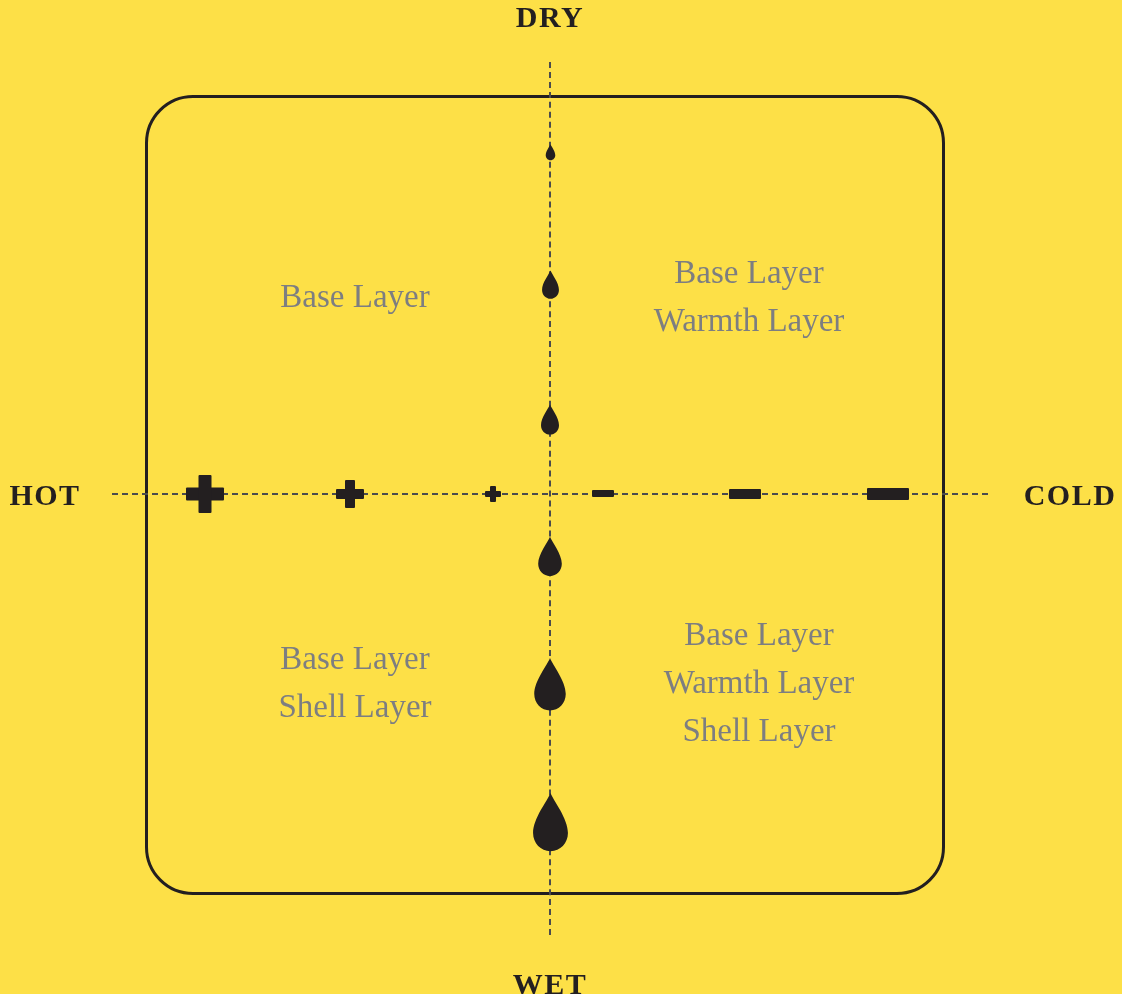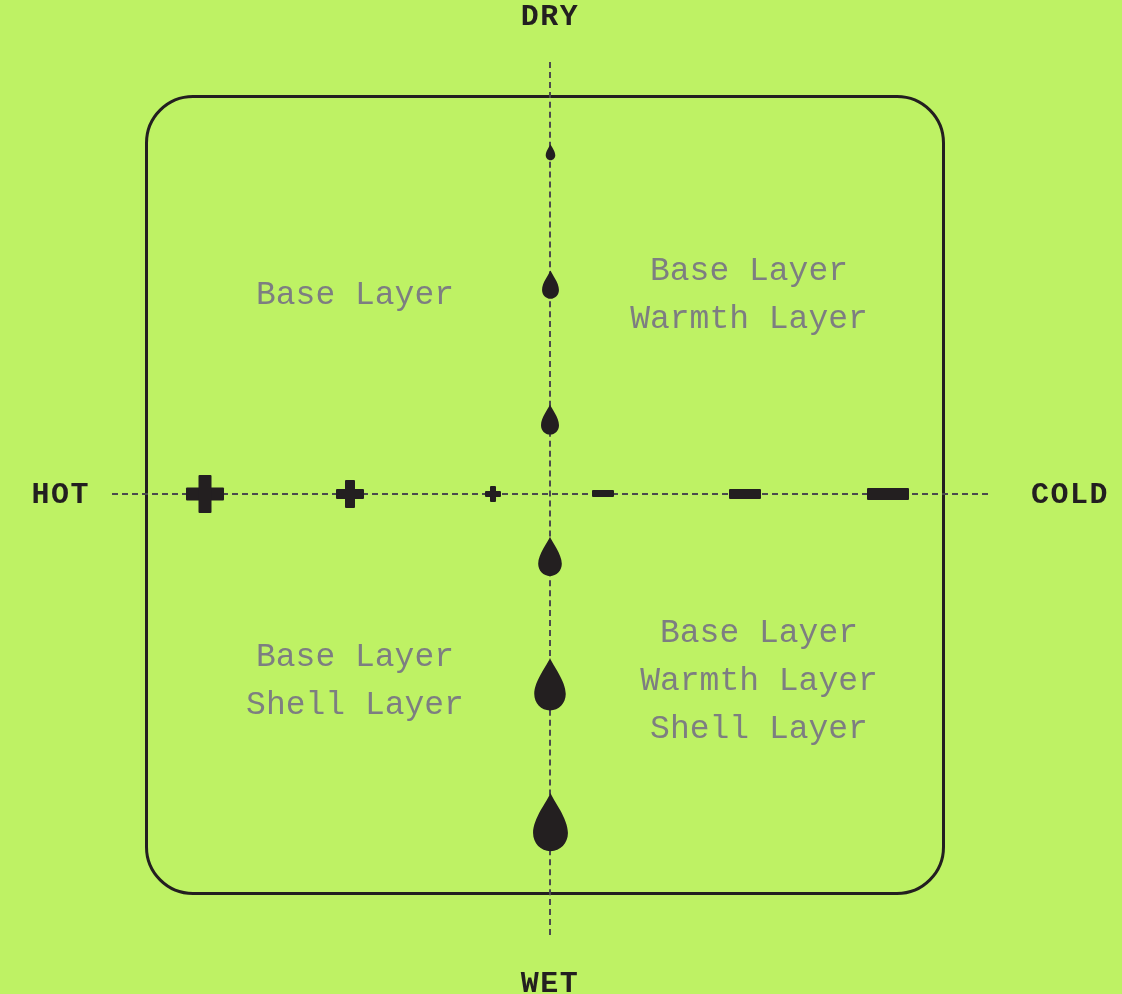--- a/index.html
+++ b/index.html
@@ -4,22 +4,22 @@
 <style>
   html, body {
     margin: 0;
     padding: 0;
     background: #ffffff;
   }
   .diagram {
     position: relative;
     width: 1122px;
     height: 994px;
-    background: #bef264;
-    font-family: Liberation Mono, monospace;
+    background: #fde047;
+    font-family: Liberation Serif, serif;
     overflow: hidden;
   }
 
   
   .box {
     position: absolute;
     left: 145px;
     top: 95px;
     width: 800px;
     height: 800px;
@@ -49,21 +49,21 @@
   
   .axis-label {
     position: absolute;
     font-size: 30px;
     font-weight: bold;
     letter-spacing: 1.5px;
     color: #231f20;
   }
   .axis-top    { left: 470px; width: 160px; top: 0px;   text-align: center; }
   .axis-bottom { left: 470px; width: 160px; top: 958px; text-align: center; margin-top: 9px; }
-  .axis-left   { left: 0px;   width: 90px;  top: 478px; text-align: right; }
+  .axis-left   { left: 0px;   width: 90px;  top: 478px; text-align: center; }
   .axis-right  { left: 1018px;width: 104px; top: 478px; text-align: center; }
 
   
   .quad {
     position: absolute;
     color: #7d7e81;
     font-size: 33px;
     line-height: 48px;
     text-align: center;
   }

